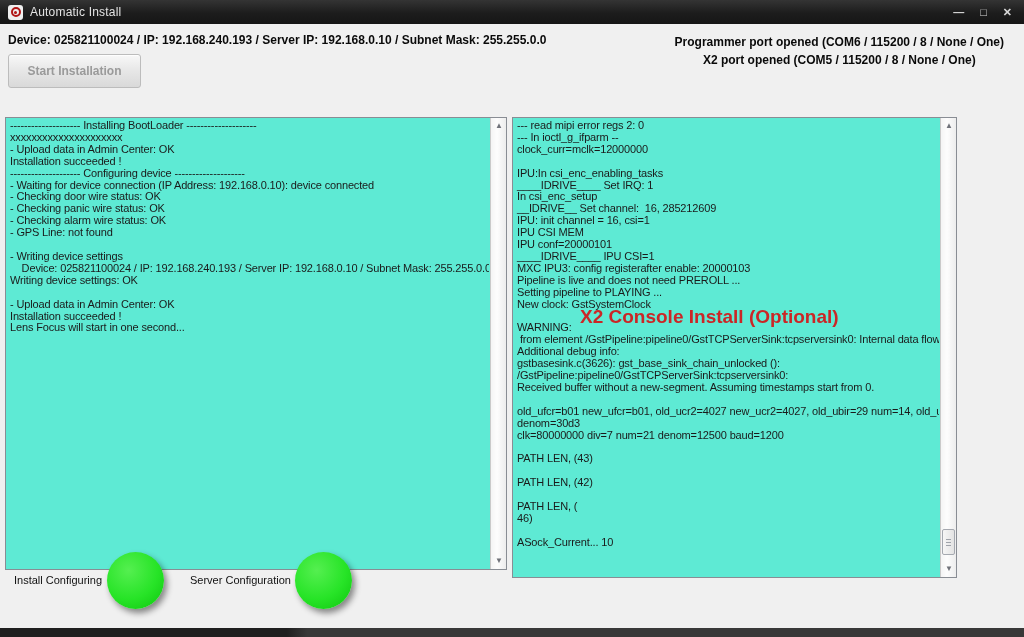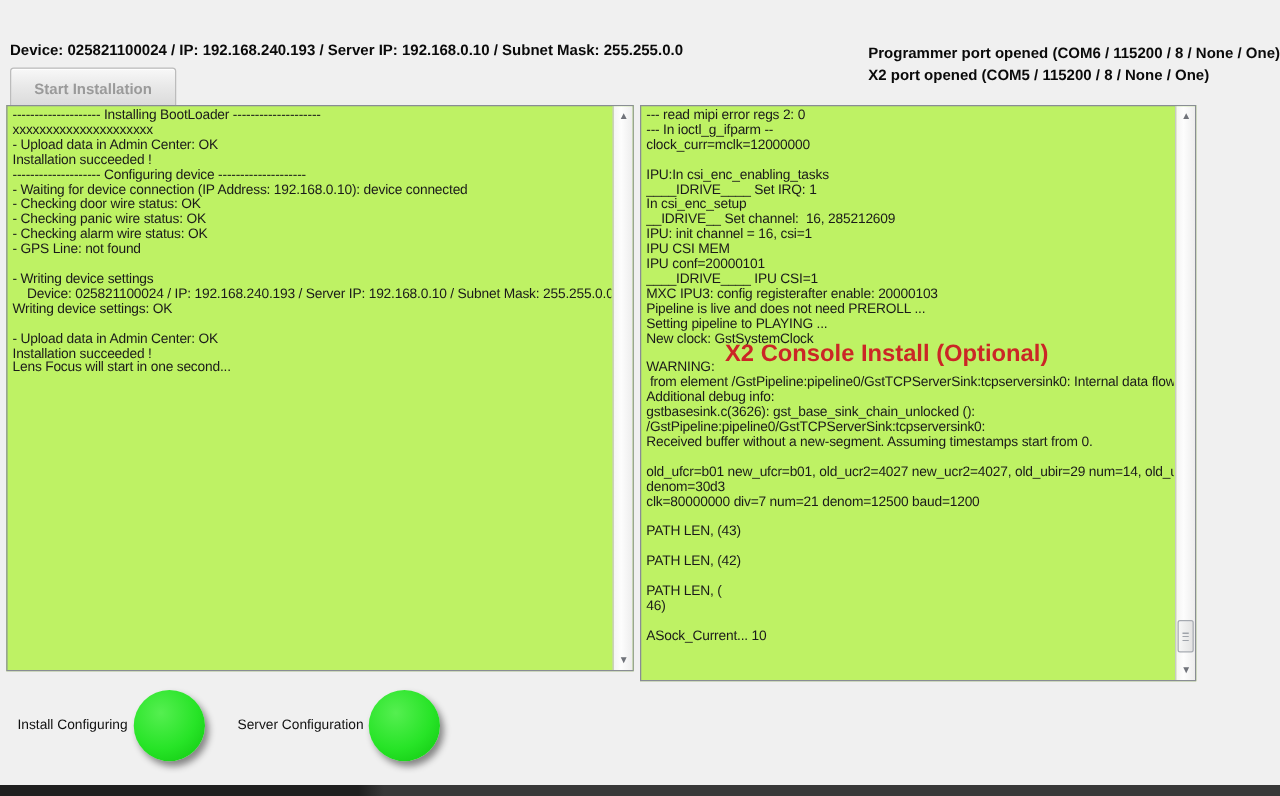--- a/index.html
+++ b/index.html
@@ -16,31 +16,31 @@
     display:flex; align-items:center; justify-content:center; margin-right:7px; flex:0 0 auto; }
   .app-icon .ring { width:10px; height:10px; border:2px solid #b01515; border-radius:50%;
     display:flex; align-items:center; justify-content:center; }
   .app-icon .ring::after { content:""; width:3px; height:3px; background:#b01515; border-radius:50%; }
   .title-text { color:#e3e3e3; font-size:12px; letter-spacing:.2px; }
   .win-controls { margin-left:auto; display:flex; gap:16px; align-items:center; padding-right:4px; }
   .win-btn { color:#d8d8d8; font-size:11px; font-weight:bold; line-height:11px; cursor:default; }
 
   
   .device-info { position:absolute; left:8px; top:33px; font-size:12px; font-weight:bold; color:#0a0a0a; }
-  .port-block { position:absolute; right:0; top:33px; text-align:left; }
+  .port-block { position:absolute; right:20px; top:33px; text-align:center; }
   .port-line { font-size:12px; font-weight:bold; color:#0a0a0a; line-height:18px; }
 
   .start-btn { position:absolute; left:8px; top:54px; width:133px; height:34px;
     background:linear-gradient(#f8f8f8, #e8e8e8 45%, #d9d9d9);
     border:1px solid #bcbcbc; border-radius:3px;
     font-family:"Liberation Sans", sans-serif; font-size:12px; font-weight:bold; color:#9a9a9a;
     box-shadow:0 1px 0 rgba(255,255,255,.8) inset; }
 
   
-  .panel { position:absolute; background:#bef264; border:1px solid #898d94; }
+  .panel { position:absolute; background:#5eead4; border:1px solid #898d94;margin-top:33px; }
   .panel-left  { left:5px;   top:84px; width:502px; height:453px; }
   .panel-right { left:512px; top:84px; width:445px; height:461px; }
   .log-pre { position:absolute; left:0; top:0; right:17px; bottom:0; overflow:hidden;
     font-family:"Liberation Sans", sans-serif; font-size:11px; line-height:11.9px;
     letter-spacing:-0.15px; color:#1a1a1a; white-space:pre; padding:2px 0 0 4px; }
 
   .annotation { position:absolute; font-weight:bold; white-space:nowrap; }
   .annotation-left  { left:42px; top:246px; font-size:17px; color:#cb2626; }
   .annotation-right { left:67px; top:188px; font-size:19px; color:#cb2626; }
 
@@ -67,20 +67,31 @@
   .circle-2 { left:295px; top:552px; }
 
   .bottom-strip { position:absolute; left:0; bottom:0; width:1024px; height:9px;
     background:linear-gradient(90deg,#1f1f1f 0 28%, #383838 30% 100%); }
 </style>
 </head>
 <body>
 
 <div class="window">
 
+  <div class="titlebar">
+    <div class="app-icon">
+        <div class="ring"></div>
+      </div>
+    <div class="title-text">Automatic Install</div>
+    <div class="win-controls">
+      <div class="win-btn">—</div>
+      <div class="win-btn">□</div>
+      <div class="win-btn">✕</div>
+    </div>
+  </div>
 
   <div class="device-info">Device: 025821100024 / IP: 192.168.240.193 / Server IP: 192.168.0.10 / Subnet Mask: 255.255.0.0</div>
   <div class="port-block">
     <div class="port-line">Programmer port opened (COM6 / 115200 / 8 / None / One)</div>
     <div class="port-line">X2 port opened (COM5 / 115200 / 8 / None / One)</div>
   </div>
 
   <button class="start-btn">Start Installation</button>
 
   <div class="panel panel-left">

